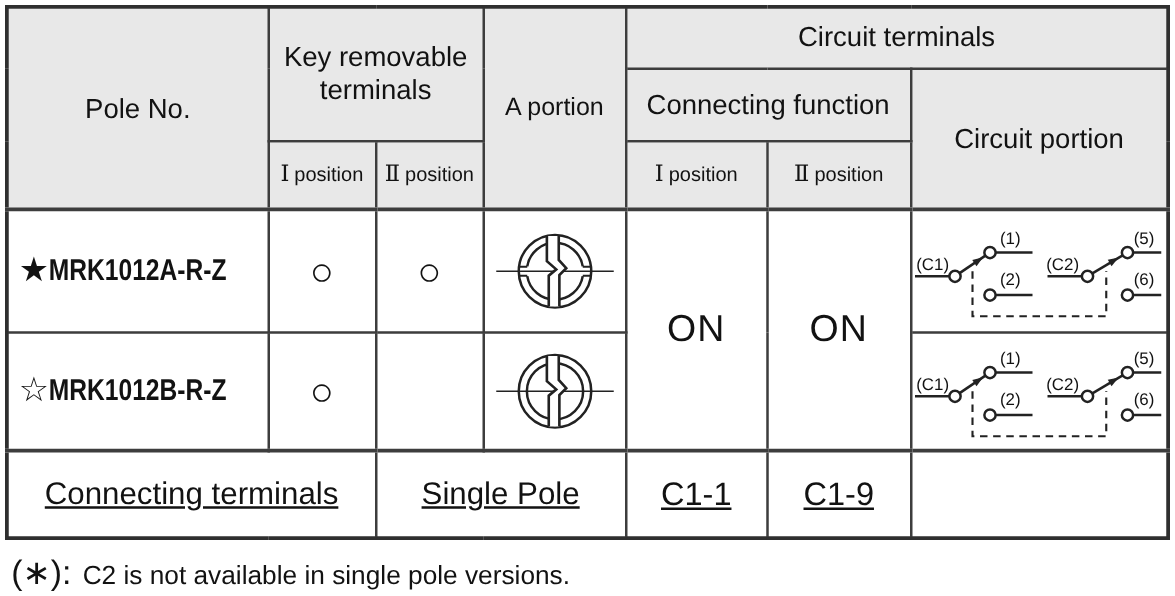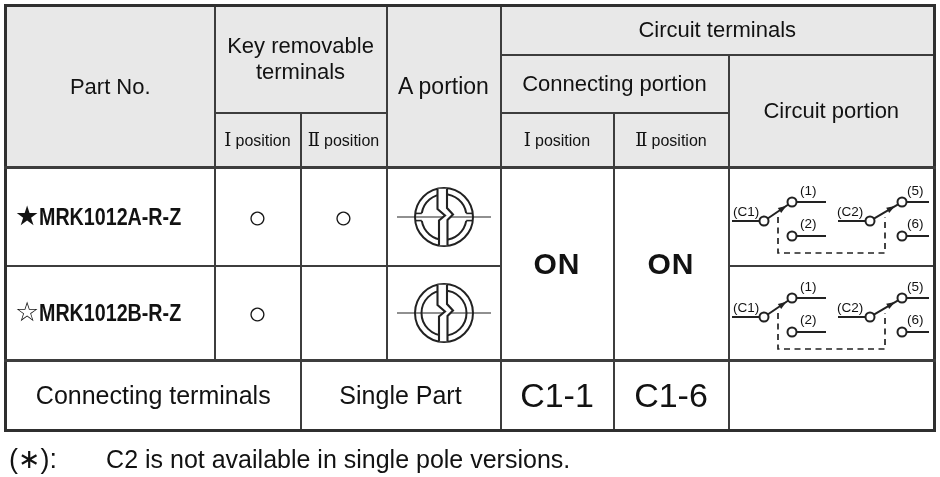--- a/index.html
+++ b/index.html
@@ -34,21 +34,21 @@
     box-sizing: border-box;
   }
   td.hd { background: #e8e8e8; font-size: 22px; }
   td.hd.small { font-size: 16px; }
   .roman {
     font-family: "DejaVu Serif", "DejaVu Sans", serif;
     font-size: 18px;
     margin-right: 4px;
   }
   tr.sep td { border-top-width: 3px; }
-  tr.foot td { border-top-width: 3px; }
+  tr.foot td { border-top-width: 3px; text-decoration: underline; }
 
   td.part-cell {
     text-align: left;
   }
   .part-wrap {
     display: flex;
     align-items: center;
     padding-left: 8px;
     white-space: nowrap;
   }
@@ -59,23 +59,23 @@
   }
   .pn-text {
     display: inline-block;
     font-weight: bold;
     font-size: 24px;
     transform: scaleX(0.82);
     transform-origin: 0 50%;
     letter-spacing: 0px;
   }
   td.mark-cell { font-size: 32px; line-height: 1; padding-bottom: 4px; }
-  td.on-cell { font-size: 30px; letter-spacing: 1px; font-weight: bold; }
+  td.on-cell { font-size: 30px; letter-spacing: 1px; }
   td.foot-label { font-size: 25px; }
-  td.foot-code { font-size: 34px; }
+  td.foot-code { font-size: 26px; }
 
   
   svg.keyicon { display: block; margin: 0 auto; }
   svg.keyicon .stroke { fill: none; stroke: #222; stroke-width: 2; }
   svg.keyicon .cline { stroke: #222; stroke-width: 1.1; }
   svg.keyicon .chan { stroke: #222; stroke-width: 1.6; }
   svg.keyicon .kwfill { fill: #ffffff; stroke: none; }
   svg.keyicon .kwedge { fill: none; stroke: #222; stroke-width: 2.1; }
 
   svg.circuit { display: block; margin: 0 auto; }
@@ -94,48 +94,48 @@
   }
 
   .footnote {
     display: flex;
     align-items: baseline;
     margin-top: 11px;
     padding-left: 5px;
     gap: 9px;
   }
   .footnote .marker { font-size: 27px; }
-  .footnote .note-text { font-size: 25px; margin-left: 40px; }
+  .footnote .note-text { font-size: 21px; }
 </style>
 </head>
 <body>
 
 <div class="page">
 
   <table class="spec">
     <colgroup>
       <col style="width:209px">
         <col style="width:86px">
         <col style="width:86px">
       <col style="width:114px">
         <col style="width:113px">
         <col style="width:115px">
       <col style="width:206px">
     </colgroup>
 
     <tbody>
         <tr style="height:49px">
-      <td class="hd" rowspan="3">Part No.</td>
+      <td class="hd" rowspan="3">Pole No.</td>
       <td class="hd" colspan="2" rowspan="2">Key removable terminals</td>
-      <td class="hd" rowspan="3" style="font-size:23px">A portion</td>
+      <td class="hd" rowspan="3" style="font-size:20px">A portion</td>
       <td class="hd" colspan="3">Circuit terminals</td>
     </tr>
 
     <tr style="height:58px">
-      <td class="hd" colspan="2">Connecting portion</td>
+      <td class="hd" colspan="2">Connecting function</td>
       <td class="hd" rowspan="2">Circuit portion</td>
     </tr>
 
     <tr style="height:55px">
       <td class="hd small"><span class="roman">Ⅰ</span><span>position</span></td>
       <td class="hd small"><span class="roman">Ⅱ</span><span>position</span></td>
       <td class="hd small"><span class="roman">Ⅰ</span><span>position</span></td>
       <td class="hd small"><span class="roman">Ⅱ</span><span>position</span></td>
     </tr>
 
@@ -237,23 +237,23 @@
           <text x="70" y="57">(2)</text>
           <text x="107" y="45">(C2)</text>
           <text x="177" y="24">(5)</text>
           <text x="177" y="57">(6)</text>
         </svg>
       </td>
     </tr>
 
     <tr class="foot" style="height:70px">
       <td class="foot-label" colspan="2">Connecting terminals</td>
-      <td class="foot-label" colspan="2">Single Part</td>
+      <td class="foot-label" colspan="2">Single Pole</td>
       <td class="foot-code">C1-1</td>
-      <td class="foot-code">C1-6</td>
+      <td class="foot-code">C1-9</td>
       <td></td>
     </tr>
   </tbody>
     </table>
 
   <div class="footnote">
     <span class="marker">(∗):</span>
     <span class="note-text">C2 is not available in single pole versions.</span>
   </div>
 

